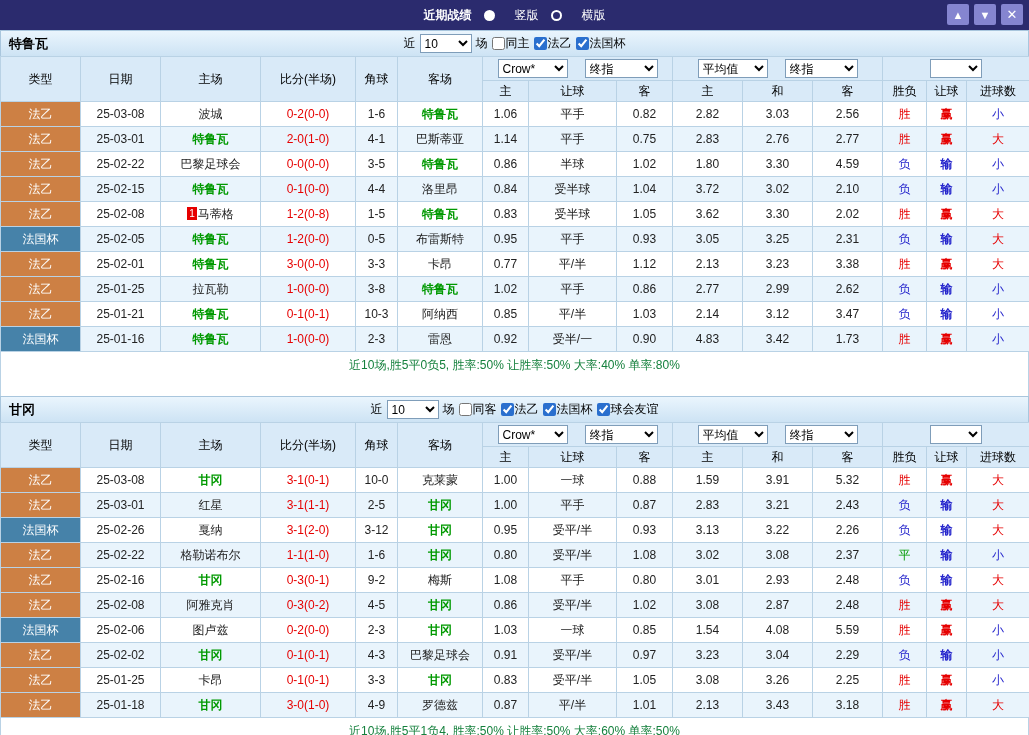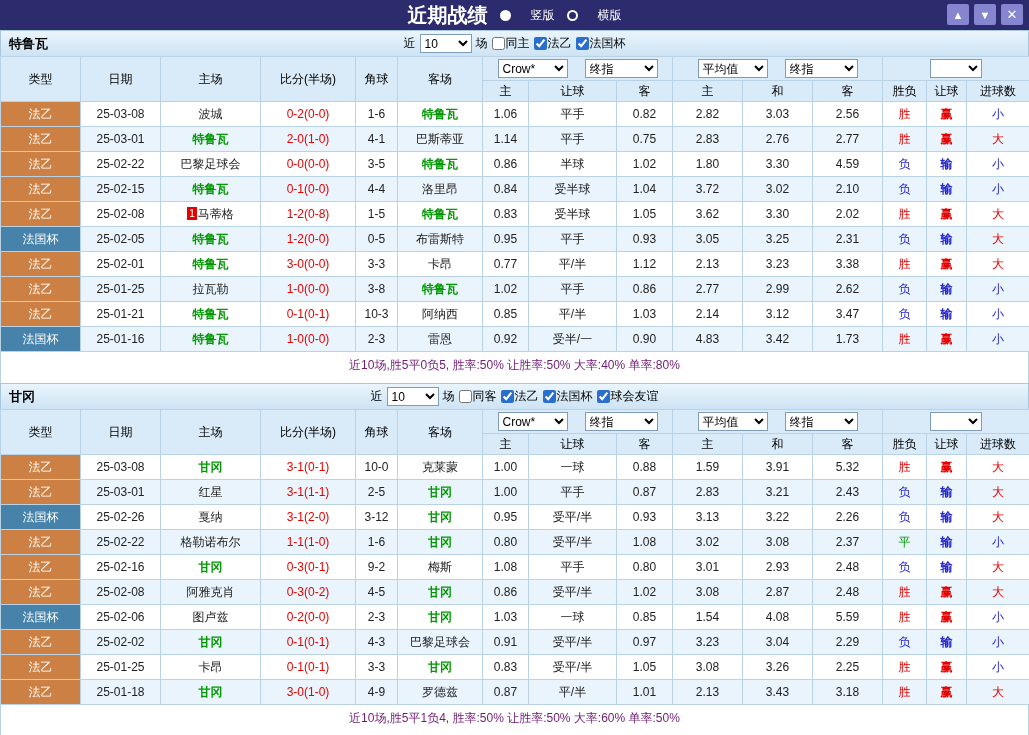--- a/index.html
+++ b/index.html
@@ -2,21 +2,21 @@
 <html><head>
 <meta charset="utf-8">
 <style>
   * { margin:0; padding:0; box-sizing:border-box; }
   body { font-family:"Liberation Sans","DejaVu Sans",sans-serif; font-size:12px; color:#222; background:#fff; }
   .widget { width:1029px; height:735px; overflow:hidden; background:#fff; }
 
   
   .topbar { height:30px; background:#2b2b6e; position:relative; display:flex; align-items:center; color:#fff; }
   .topbar-center { flex:1; display:flex; justify-content:center; align-items:center; gap:12px; }
-  .topbar-title { font-weight:bold; font-size:20px; }
+  .topbar-title { font-weight:bold; font-size:12px; }
   .radio-opt { display:flex; align-items:center; gap:20px; cursor:pointer; font-size:12px; }
   .radio { width:11px; height:11px; border-radius:50%; display:inline-block; }
   .radio.dot { background:#fff; }
   .radio.ring { border:2px solid #fff; background:transparent; }
   .topbar-buttons { position:absolute; right:6px; top:4px; display:flex; gap:5px; }
   .tb-btn { width:22px; height:21px; background:#8585d0; color:#fff; display:flex; align-items:center; justify-content:center; font-size:11px; cursor:pointer; border-radius:2px; }
   .tb-btn.close { font-size:13px; }
 
   
   .section-bar { height:26px; background:linear-gradient(#eaf5fd,#cde3f4); border:1px solid #a9c6dd; border-bottom:none; position:relative; display:flex; align-items:center; justify-content:center; }
@@ -37,21 +37,21 @@
   td.comp.fa2 { background:#cd8044; }
   td.comp.cup { background:#4682a9; }
   .red { color:#e60000; }
   .blue { color:#2525cc; }
   .green { color:#009900; }
   .bold { font-weight:bold; }
   .scoreRed { color:#e60000; }
   .focus { color:#009900; font-weight:bold; }
   .badge { display:inline-block; background:#e60000; color:#fff; font-size:10px; line-height:13px; padding:0 2px; margin-right:1px; vertical-align:1px; }
 
-  .summary { height:31px; line-height:26px; text-align:center; color:#701a75; border-left:1px solid #b9d2e5; border-right:1px solid #b9d2e5; }
+  .summary { height:44px; line-height:26px; text-align:center; color:#15803d; border-left:1px solid #b9d2e5; border-right:1px solid #b9d2e5; }
 
   select.sel { height:19px; font-size:12px; font-family:inherit; border:1px solid #7f9db9; background:#fff; vertical-align:middle; }
   .w70 { width:70px; } .w55 { width:73px; } .w60 { width:52px;padding-left:43px; } .w45 { width:52px; }
   .selgroup { display:inline-flex; gap:17px; align-items:center; }
 
   .bottombar { height:5px; background:#2b2b6e; }
 </style>
 </head>
 <body>
 

